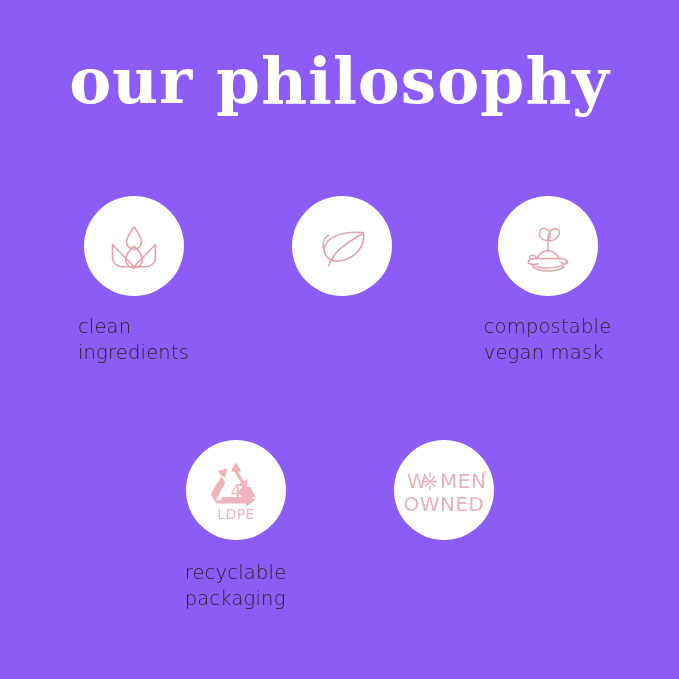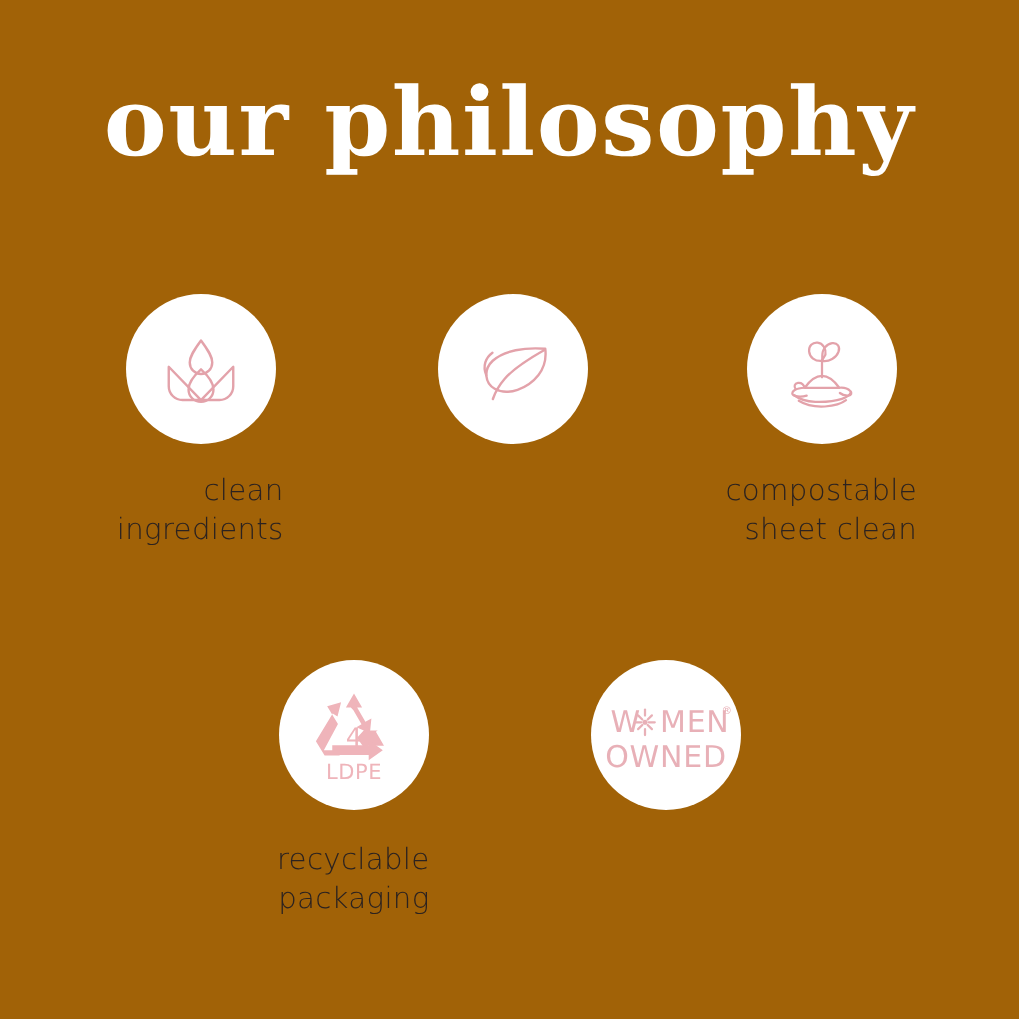--- a/index.html
+++ b/index.html
@@ -11,21 +11,21 @@
     width: 679px;
     height: 679px;
     overflow: hidden;
     font-family: "Liberation Sans", sans-serif;
   }
 
   #page {
     position: relative;
     width: 679px;
     height: 679px;
-    background: #a16207;
+    background: #8b5cf6;
     box-sizing: border-box;
   }
 
   
   #page-title {
     position: absolute;
     left: 0;
     top: 50px;
     width: 679px;
     text-align: center;
@@ -69,21 +69,21 @@
     background: #ffffff;
     display: flex;
     align-items: center;
     justify-content: center;
     flex: 0 0 auto;
   }
   .badge-circle svg { display: block; }
 
   .badge-label {
     margin-top: 18px;
-    text-align: right;
+    text-align: left;
     font-family: "DejaVu Sans", "Liberation Sans", sans-serif;
     font-size: 19.5px;
     font-weight: 300;
     line-height: 1.33;
     color: #2b2220;
     letter-spacing: 0.2px;
     white-space: pre-line;
   }
   #row-2 .badge-label { margin-top: 20px; }
 
@@ -172,21 +172,21 @@
                      C47.5 49.9 45.4 49.2 43.9 48"></path>
             <path d="M13.5 49.5 C17 52.2 22 53.7 27.5 53.9
                      C34 54.1 40.5 53.5 45.3 51.9
                      C48.6 50.8 50.6 49.2 51.2 47.6"></path>
             <path d="M16.5 53.2 C21 56 27.5 57.4 34 57
                      C40 56.6 45.2 55 48 52.8"></path>
           </svg>
         </span>
       </div>
       <div class="badge-label">compostable
-sheet clean</div>
+vegan mask</div>
     </div>
 
   </div>
 
   <div class="row" id="row-2">
 
     <div class="badge">
       <div class="badge-circle">
         <span>
           <svg width="66" height="66" viewBox="0 0 66 66" fill="none">

